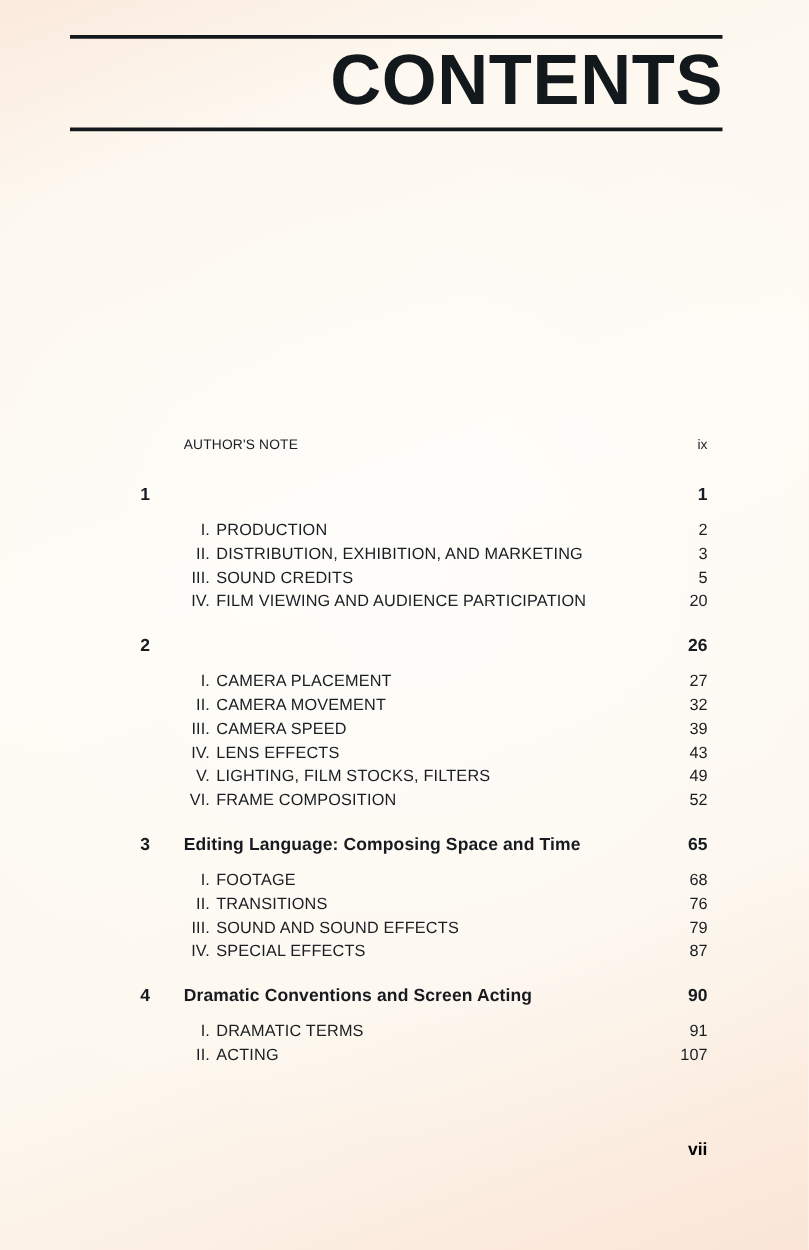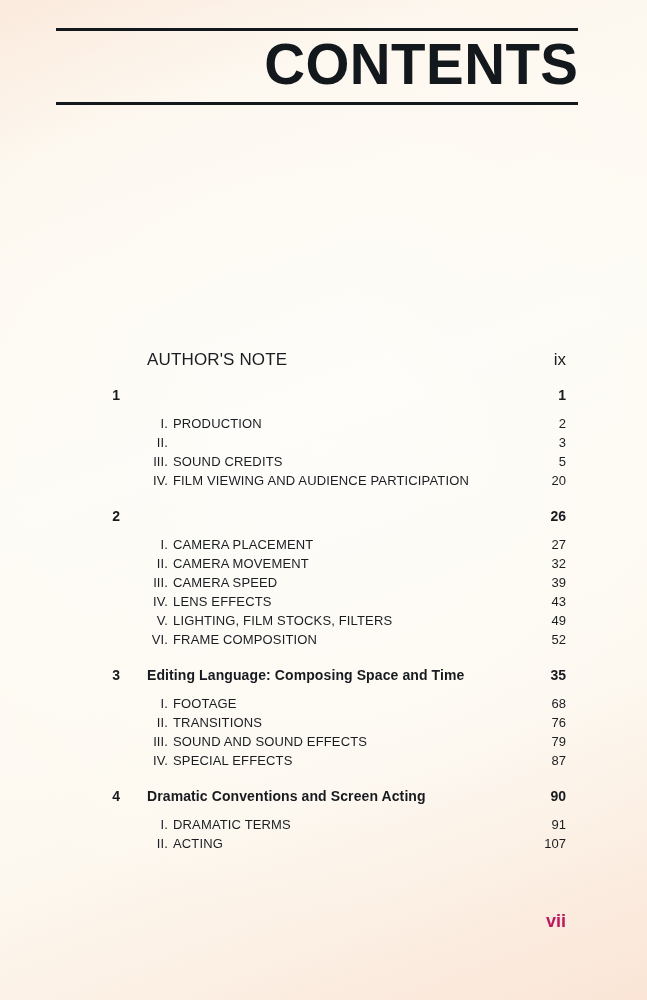--- a/index.html
+++ b/index.html
@@ -75,21 +75,21 @@
     width: 647px;
   }
 
   .front-matter {
     margin-bottom: 0;
   }
 
   .row {
     position: relative;
     height: 21px;
-    font-size: 17px;
+    font-size: 11px;
     color: #1a1d22;
   }
 
   
   .row-front .label {
     position: absolute;
     left: 147px;
     top: 0;
     letter-spacing: 0.15px;
     white-space: nowrap;
@@ -166,23 +166,23 @@
     margin-bottom: 12px;
   }
 
   
   .folio {
     position: absolute;
     top: 911px;
     right: 81px;
     width: 60px;
     text-align: right;
-    font-size: 18px;
+    font-size: 14px;
     font-weight: bold;
-    color: #be185d;
+    color: #000000;
   }
 </style>
 </head>
 <body>
 
 <div class="paper"></div>
 
 <div class="page">
 
   <div class="header">
@@ -207,20 +207,21 @@
             <span class="page-no">1</span>
           </div>
           <div class="sections">
             <div class="row row-section">
               <span class="numeral">I.</span>
               <span class="label">PRODUCTION</span>
               <span class="page-no">2</span>
             </div>
             <div class="row row-section">
               <span class="numeral">II.</span>
+              <span class="label">DISTRIBUTION, EXHIBITION, AND MARKETING</span>
               <span class="page-no">3</span>
             </div>
             <div class="row row-section">
               <span class="numeral">III.</span>
               <span class="label">SOUND CREDITS</span>
               <span class="page-no">5</span>
             </div>
             <div class="row row-section">
               <span class="numeral">IV.</span>
               <span class="label">FILM VIEWING AND AUDIENCE PARTICIPATION</span>
@@ -263,21 +264,21 @@
               <span class="numeral">VI.</span>
               <span class="label">FRAME COMPOSITION</span>
               <span class="page-no">52</span>
             </div>
           </div>
         </div>
         <div class="group">
           <div class="chapter">
             <span class="num">3</span>
             <span class="label">Editing Language: Composing Space and Time</span>
-            <span class="page-no">35</span>
+            <span class="page-no">65</span>
           </div>
           <div class="sections">
             <div class="row row-section">
               <span class="numeral">I.</span>
               <span class="label">FOOTAGE</span>
               <span class="page-no">68</span>
             </div>
             <div class="row row-section">
               <span class="numeral">II.</span>
               <span class="label">TRANSITIONS</span>

